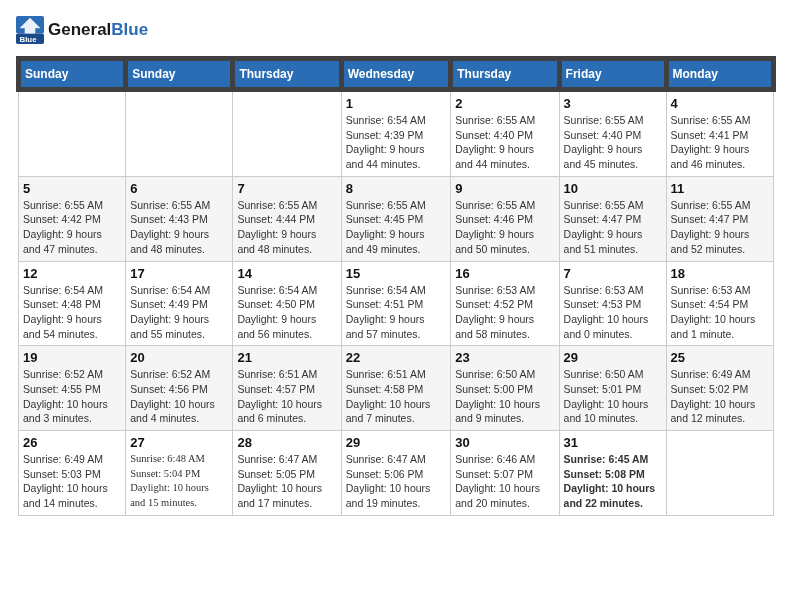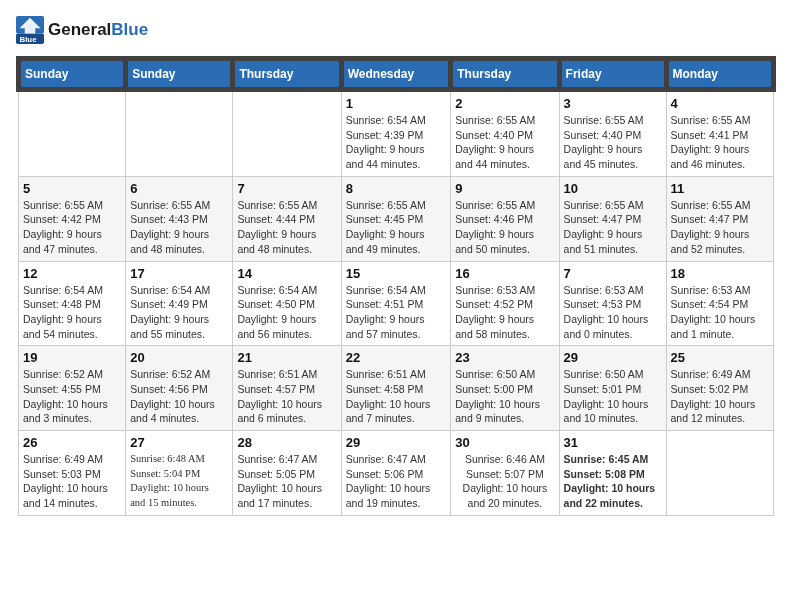--- a/index.html
+++ b/index.html
@@ -323,21 +323,21 @@
         </td>
         <td>
           <div class="day-number">29</div>
           <div class="day-info" style="white-space: pre-line;">Sunrise: 6:47 AM
 Sunset: 5:06 PM
 Daylight: 10 hours
 and 19 minutes.</div>
         </td>
         <td>
           <div class="day-number">30</div>
-          <div class="day-info" style="white-space: pre-line; text-align: center;">Sunrise: 6:46 AM
+          <div class="day-info" style="white-space: pre-line;">Sunrise: 6:46 AM
 Sunset: 5:07 PM
 Daylight: 10 hours
 and 20 minutes.</div>
         </td>
         <td>
           <div class="day-number">31</div>
           <div class="day-info" style="white-space: pre-line; font-weight: bold;">Sunrise: 6:45 AM
 Sunset: 5:08 PM
 Daylight: 10 hours
 and 22 minutes.</div>

